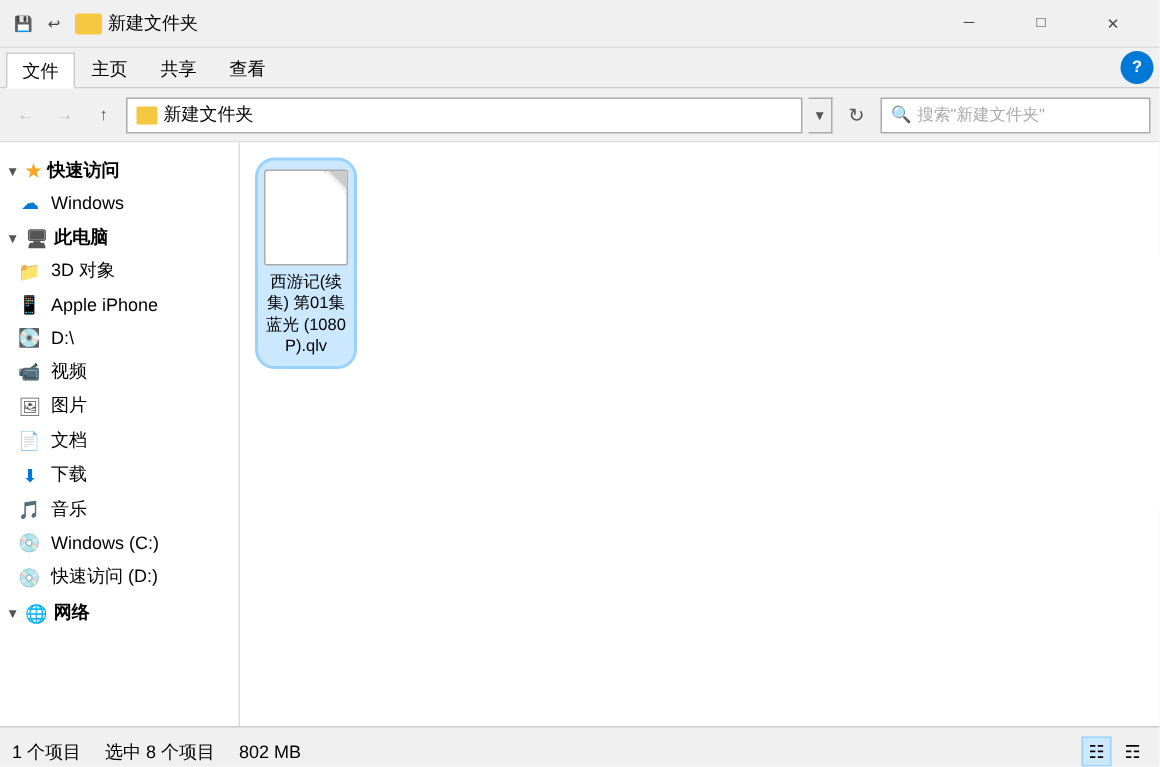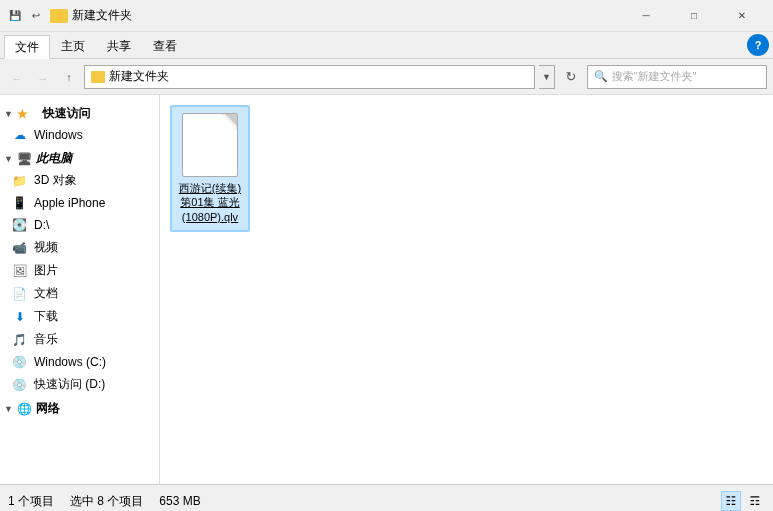--- a/index.html
+++ b/index.html
@@ -246,29 +246,28 @@
       flex: 1;
       padding: 10px;
       overflow-y: auto;
       background: #fff;
       display: flex;
       flex-wrap: wrap;
       align-content: flex-start;
       gap: 4px;
     }
     .file-item {
-      width: 80px;
+      width: 68px;
       display: flex;
       flex-direction: column;
       align-items: center;
       padding: 6px 4px;
       cursor: pointer;
       border: 2px solid transparent;
-      border-radius: 2px;
-      text-decoration: underline;
+      border-radius: 13px;
     }
     .file-item.selected {
       background: #cce8ff;
       border-color: #99d1ff;
     }
     .file-icon-doc {
       width: 56px;
       height: 64px;
       background: #fff;
       border: 1px solid #aaa;
@@ -395,32 +394,32 @@
   </div>
 </div>
 
 <div class="main-area">
 
   <div class="sidebar">
 
     <div class="sidebar-section-header">
       <span class="arrow">▼</span>
       <span class="icon-star">★</span>
-      <span style="margin-left:15px;text-align:right;">快速访问</span>
+      <span style="margin-left:4px;text-align:right;">快速访问</span>
     </div>
 
     <div class="sidebar-item">
       <span class="item-icon icon-onedrive">☁</span>
       <span>Windows</span>
     </div>
 
     <div class="sidebar-section-header">
       <span class="arrow">▼</span>
       <span class="icon-pc">🖥</span>
-      <span style="margin-left:4px;font-style:italic;">此电脑</span>
+      <span style="margin-left:4px;">此电脑</span>
     </div>
 
     <div class="sidebar-item">
       <span class="item-icon icon-folder-yellow">📁</span>
       <span>3D 对象</span>
     </div>
 
     <div class="sidebar-item">
       <span class="item-icon icon-phone">📱</span>
       <span>Apple iPhone</span>
@@ -480,18 +479,18 @@
         <span style="font-size:10px; color:#888; margin-top:16px;"></span>
       </div>
       <div class="file-name">西游记(续集) 第01集 蓝光 (1080P).qlv</div>
     </div>
   </div>
 </div>
 
 <div class="status-bar">
   <span>1 个项目</span>
   <span>选中 8 个项目</span>
-  <span>653 MB</span>
+  <span>802 MB</span>
   <div class="status-bar-right">
     <div class="view-btn active" title="详细信息">☷</div>
     <div class="view-btn" title="大图标">☶</div>
   </div>
 </div>
 
 </body></html>

